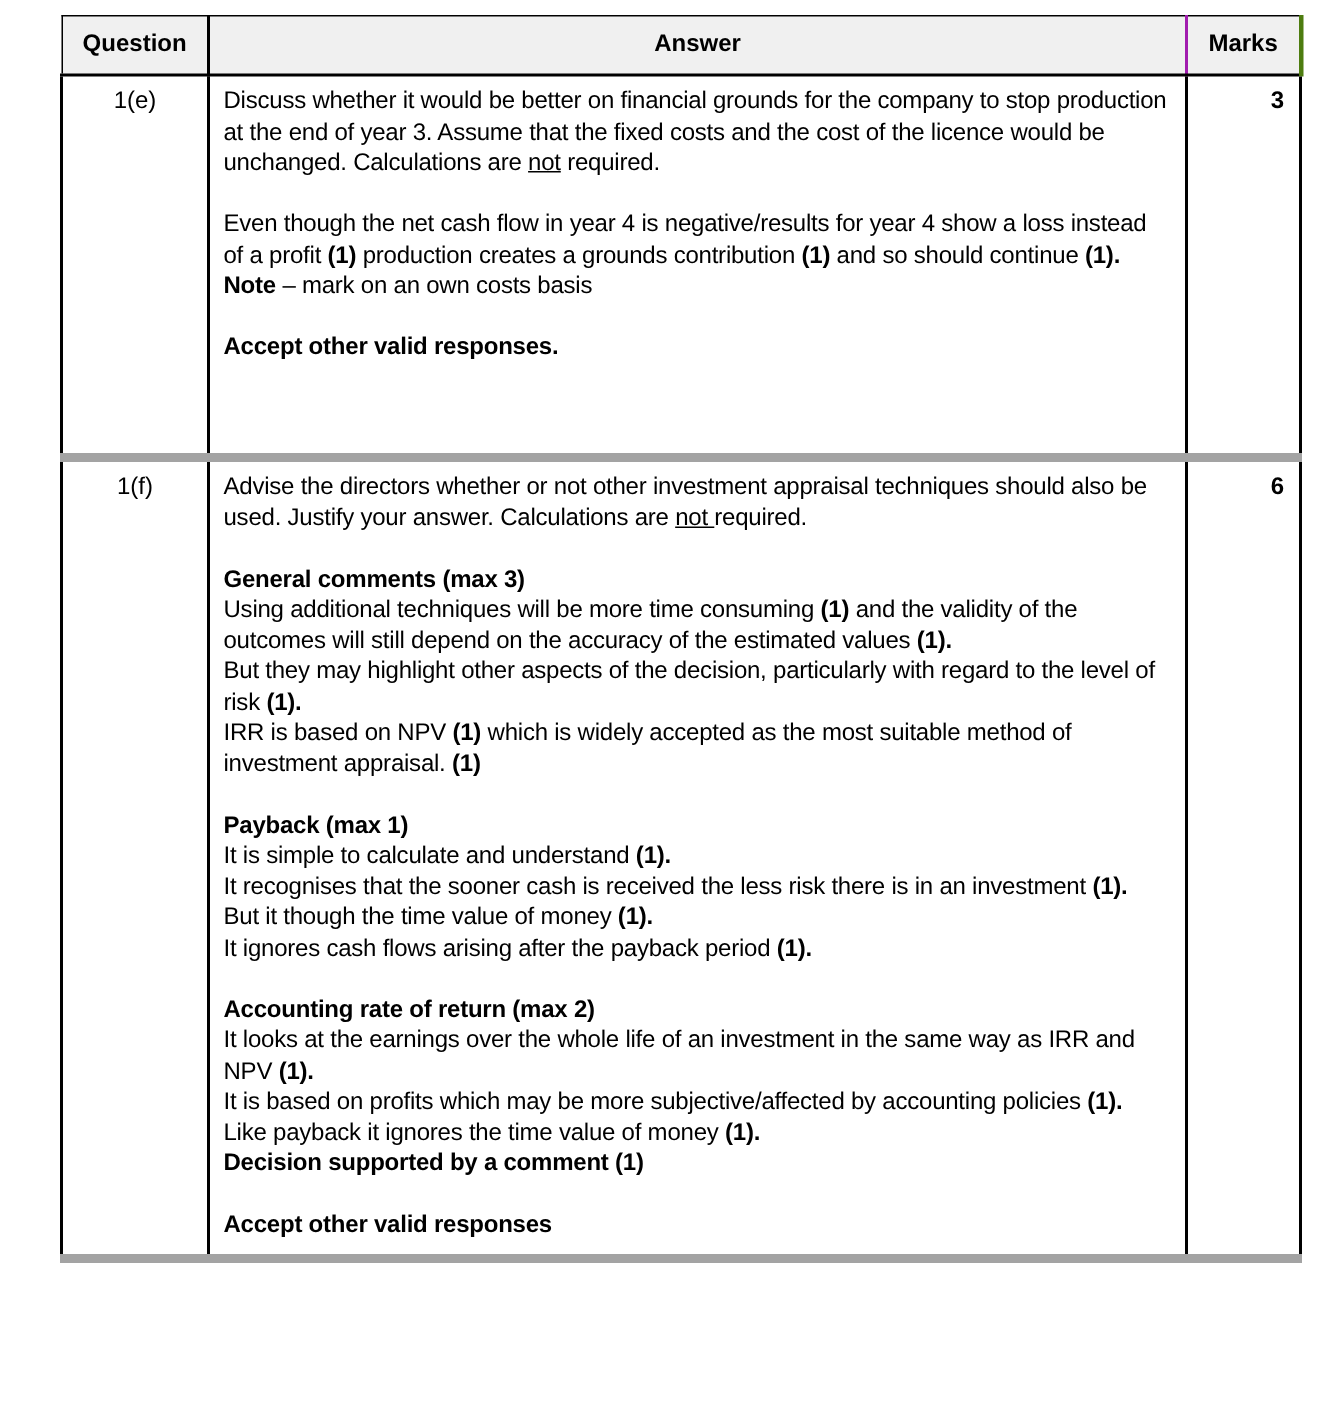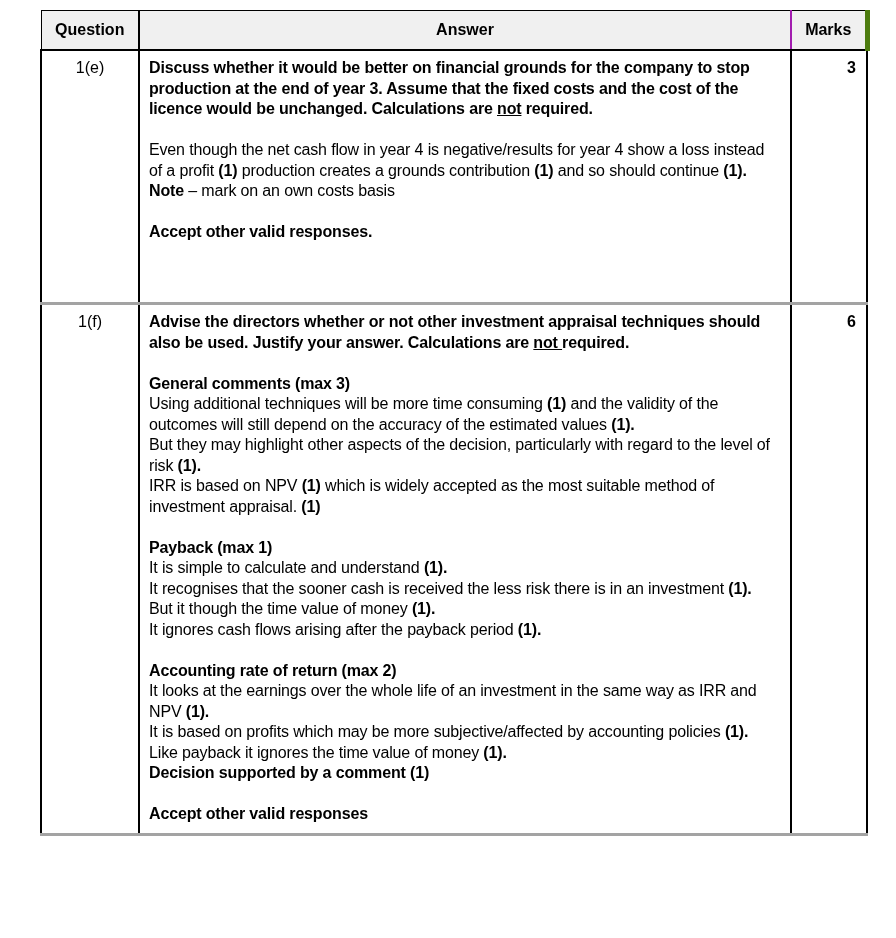--- a/index.html
+++ b/index.html
@@ -36,21 +36,21 @@
       font-weight: bold;
       font-size: 16px;
       height: 38px;
       vertical-align: middle;
       text-align: center;
       border-top: 1px solid #000;
       border-bottom: 2px solid #000;
     }
     .hdr th.c-q { border-left: 1px solid #000; border-right: 2px solid #000; }
     .hdr th.c-a { border-right: 2px solid #a21caf; }
-    .hdr th.c-m { border-right: 5px solid #4d7c0f; }
+    .hdr th.c-m { border-right: 3px solid #4d7c0f; }
 
     .row td.c-q {
       border-left: 2px solid #000;
       border-right: 2px solid #000;
       text-align: center;
       font-size: 16px;
       padding-top: 8px;
     }
     .row td.c-a {
       border-right: 2px solid #000;
@@ -59,24 +59,24 @@
       line-height: 20.5px;
       letter-spacing: -0.15px;
     }
     .row td.c-m {
       border-right: 2px solid #000;
       text-align: right;
       font-weight: bold;
       font-size: 16px;
       padding: 8px 10px 0 0;
     }
-    .row { border-bottom: 3px solid #a3a3a3; }
+    .row { border-bottom: 6px solid #a3a3a3; }
     .row.r1 td { height: 236px; }
 
-    .prompt { font-weight: bold; }
+    .prompt { font-weight: normal; }
     .u { text-decoration: underline; }
     .b { font-weight: bold; }
     .gap { height: 20.5px; }
   </style>
 </head>
 <body>
 
 <table class="ms-table">
   <colgroup>
     <col class="col-q">

